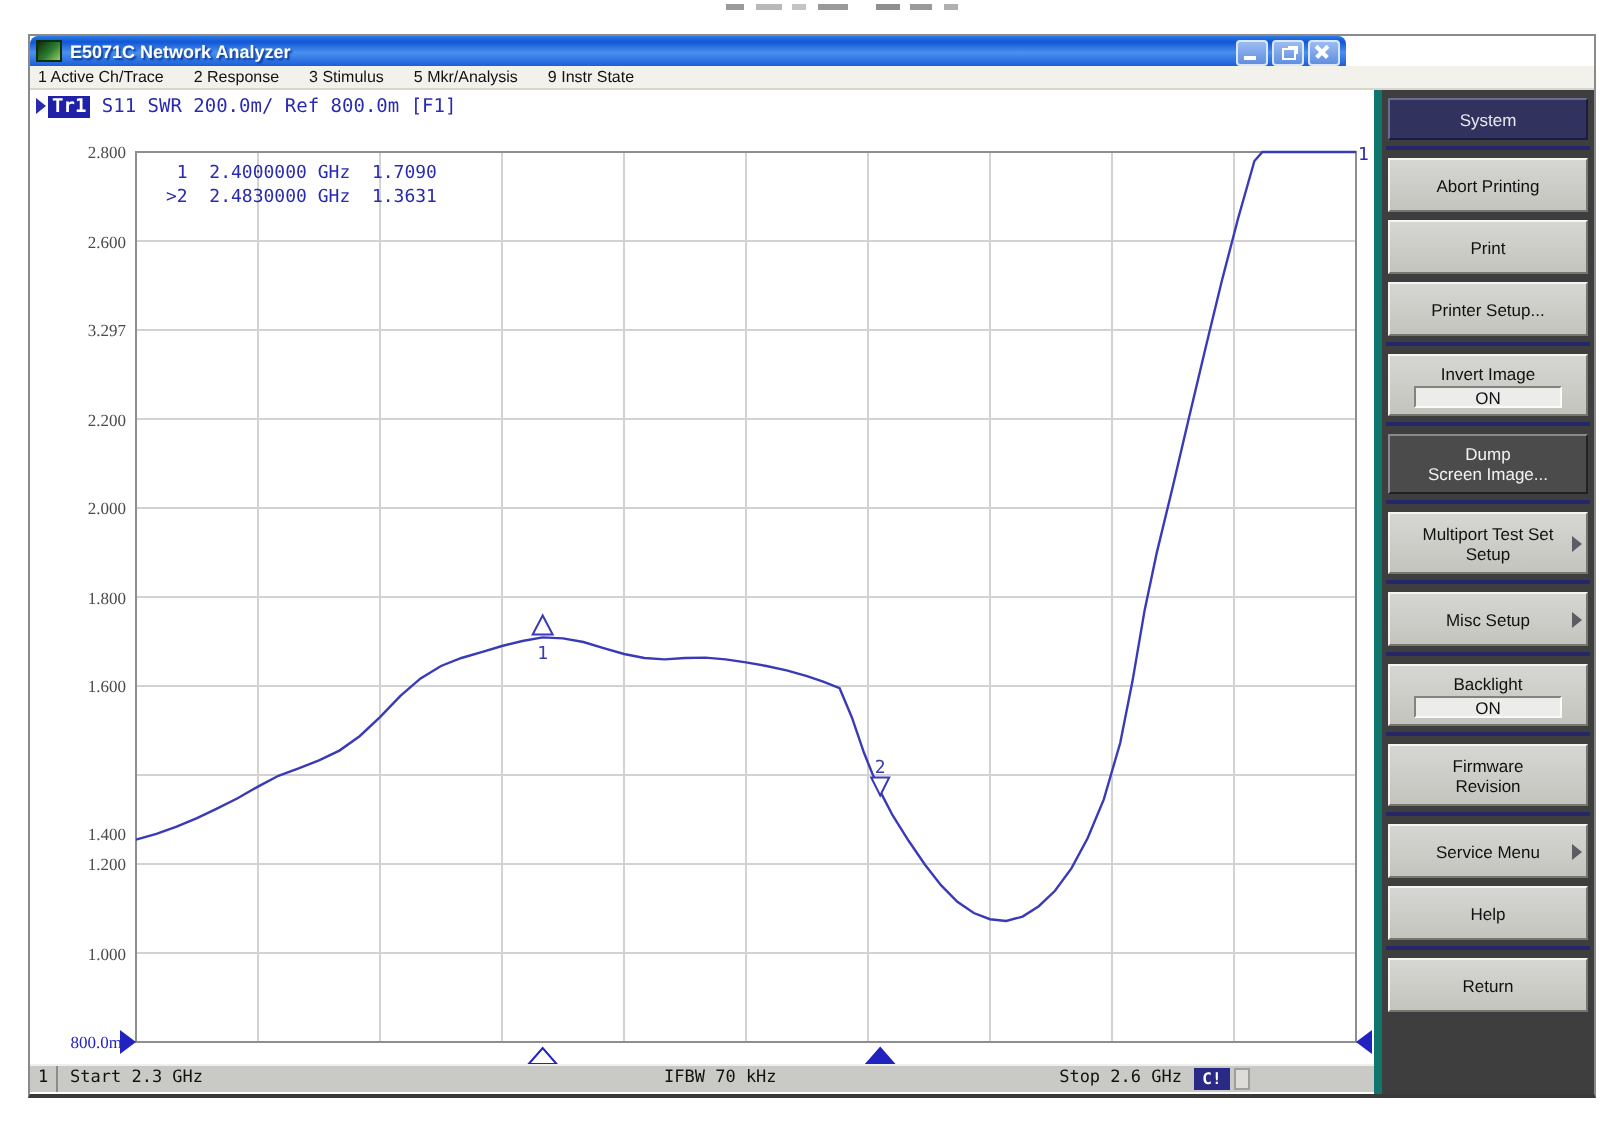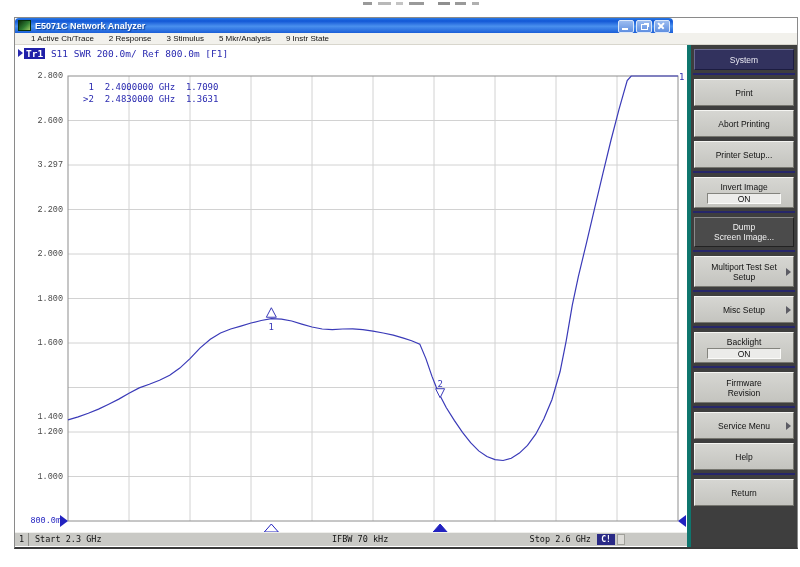--- a/index.html
+++ b/index.html
@@ -21,34 +21,34 @@
   .win-btns{position:absolute;right:3px;top:2px;display:flex;gap:2px;}
   .win-btn{width:14px;height:11px;border:1px solid #dce8fa;border-radius:2px;
            background:linear-gradient(180deg,#9cbcf0,#5f8fe0);position:relative;}
   .win-btn .bar{position:absolute;left:3px;bottom:2px;width:6px;height:2px;background:#fff;}
   .win-btn .sq{position:absolute;left:4px;top:3px;width:5px;height:4px;border:1px solid #fff;
                box-shadow:2px -2px 0 -1px #ffffff;}
   .win-btn .x1,.win-btn .x2{position:absolute;left:2px;top:4px;width:8px;height:1.6px;background:#fff;}
   .win-btn .x1{transform:rotate(45deg);} .win-btn .x2{transform:rotate(-45deg);}
   .menubar{position:absolute;left:0;top:15px;width:782px;height:12px;background:#f2f1ec;
            border-bottom:1px solid #d8d6cd;display:flex;align-items:center;gap:15px;
-           padding-left:16px;box-sizing:border-box;}
+           padding-left:4px;box-sizing:border-box;}
   .menu-item{font-size:8px;color:#111;white-space:nowrap;}
   
   .content{position:absolute;left:0;top:27px;width:782px;height:502px;}
   .screen{position:absolute;left:0;top:0;width:672px;height:502px;background:#ffffff;}
   .plot-svg{position:absolute;left:0;top:0;}
   .trace-line{position:absolute;left:3px;top:2px;height:12px;display:flex;align-items:center;
               font-family:"DejaVu Sans Mono",monospace;font-size:9.5px;color:#2a2ab0;white-space:pre;}
   .tr-arrow{width:0;height:0;border-left:5px solid #2a2ab0;border-top:4px solid transparent;
             border-bottom:4px solid transparent;margin-right:1px;}
   .tr-badge{background:#2020a8;color:#ffffff;padding:0 2px;font-weight:bold;}
   .readout{position:absolute;left:68px;top:36px;font-family:"DejaVu Sans Mono",monospace;
            font-size:9px;line-height:12px;color:#2a2ab0;white-space:pre;}
-  .ylab{position:absolute;width:46px;text-align:right;font-family:Liberation Mono, monospace;
+  .ylab{position:absolute;width:46px;text-align:right;font-family:Liberation Serif, serif;
         font-size:8.5px;color:#4a4a4a;}
   .ylab.ref{color:#2222c0;}
   .statusbar{position:absolute;left:0;top:487px;width:672px;height:14px;background:#c9c9c5;
              border-top:1px solid #efefec;box-sizing:border-box;
              font-family:"DejaVu Sans Mono",monospace;font-size:8.5px;color:#111;}
   .sb-chan{position:absolute;left:0;top:0;width:13px;height:13px;border-right:1px solid #8d8d88;
            text-align:center;line-height:13px;}
   .sb-start{position:absolute;left:20px;top:0;line-height:13px;}
   .sb-ifbw{position:absolute;left:297px;top:0;line-height:13px;margin-left:20px;}
   .sb-stop{position:absolute;right:96px;top:0;line-height:13px;}
@@ -186,24 +186,24 @@
           <div class="sb-endcap"></div>
         </div>
       </div>
 
       <div class="sidebar" id="sidebar">
           <div class="sb-btn header">
             <div class="sb-line">System</div>
           </div>
           <div class="sb-sep"></div>
           <div class="sb-btn">
+            <div class="sb-line">Abort Printing</div>
+          </div>
+          <div class="sb-btn">
             <div class="sb-line">Print</div>
-          </div>
-          <div class="sb-btn">
-            <div class="sb-line">Abort Printing</div>
           </div>
           <div class="sb-btn">
             <div class="sb-line">Printer Setup...</div>
           </div>
           <div class="sb-sep"></div>
           <div class="sb-btn h2">
             <div class="sb-line">Invert Image</div>
             <div class="sb-on">ON</div>
           </div>
           <div class="sb-sep"></div>

